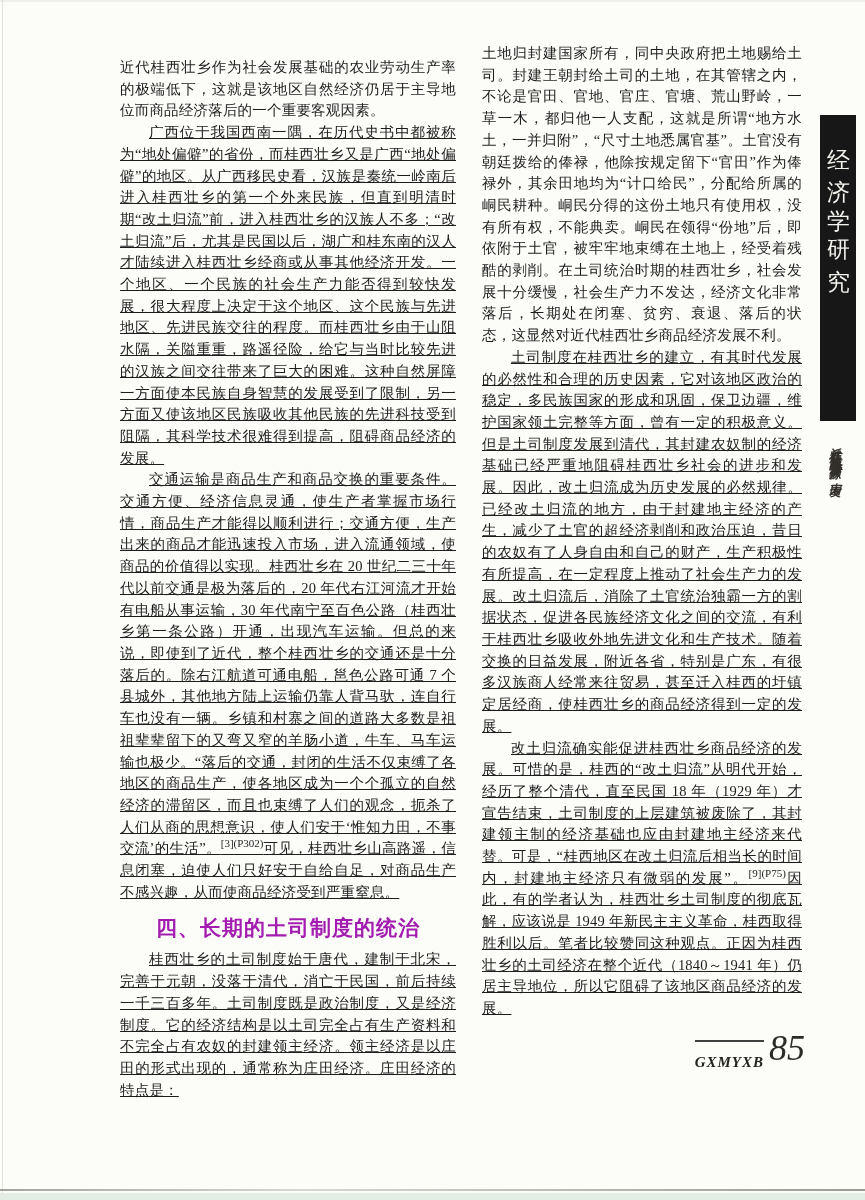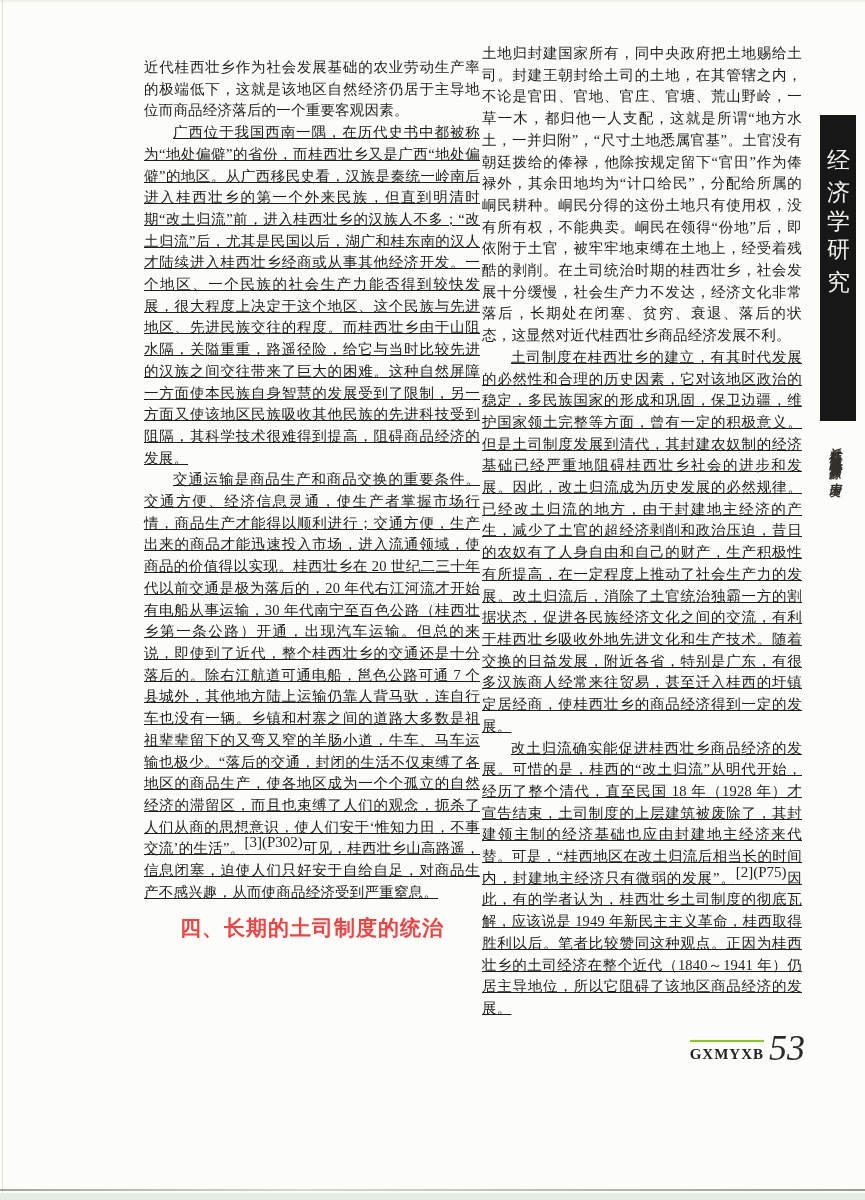--- a/index.html
+++ b/index.html
@@ -10,31 +10,31 @@
   }
   .page{position:absolute;inset:0;}
   
   .edge-left{position:absolute;left:2px;top:0;width:1px;height:100%;background:#dadad2;opacity:.8;}
   .edge-bottom-line{position:absolute;left:0;bottom:9px;width:100%;height:2px;
     background:linear-gradient(to right,#85897f,#c8ccc2 35%,#9aa094 70%,#767b70);opacity:.75;}
   .edge-bottom-tint{position:absolute;left:0;bottom:0;width:100%;height:7px;background:#e4ede3;}
   .edge-top{position:absolute;left:0;top:0;width:100%;height:2px;background:#eef1ea;}
 
   .column{position:absolute;}
-  .col-left{left:144px;top:57px;width:336px;}
+  .col-left{left:120px;top:57px;width:336px;}
   .col-right{left:482px;top:43px;width:320px;}
 
   .para{
     font-size:14.5px;line-height:21.7px;color:#1d1d1d;
     text-align:justify;letter-spacing:0.2px;
   }
   .para.indent{text-indent:2em;text-decoration:underline;}
-  .para sup{font-size:15px;line-height:0;letter-spacing:0;}
+  .para sup{font-size:11px;line-height:0;letter-spacing:0;}
   .heading{
-    font-size:21px;font-weight:700;color:#ef4444;
+    font-size:21px;font-weight:700;color:#a21caf;
     text-align:center;margin:11px 0 7px 0;letter-spacing:1px;
   }
 
   
   .category-box{
     position:absolute;left:820px;top:115px;width:36px;height:306px;
     background:#171717;color:#f2f2ec;
     writing-mode:vertical-rl;text-orientation:upright;
     font-size:23px;line-height:36px;letter-spacing:30px;
     padding-top:16px;box-sizing:border-box;text-align:start;
@@ -45,54 +45,55 @@
     font-size:11.5px;letter-spacing:1.6px;color:#33302c;
     font-style:italic;font-weight:600;line-height:30px;
   }
 
   
   .footer{
     position:absolute;top:1030px;right:60px;
     display:flex;align-items:flex-start;gap:5px;
   }
   .journal-code{
-    font-weight:700;font-size:15px;letter-spacing:1px;
-    color:#23231f;border-top:2px solid #84cc16;padding-top:4px;margin-top:10px;
+    font-style:italic;font-weight:700;font-size:15px;letter-spacing:1px;
+    color:#23231f;border-top:2px solid #404040;padding-top:12px;margin-top:10px;
   }
   .page-number{
     font-style:italic;font-size:36px;color:#2b2b27;font-weight:500;line-height:1;
   }
 </style>
 </head>
 <body>
 
 <div class="page">
 
   <div class="edge-top"></div>
   <div class="edge-left"></div>
 
   <div class="column col-left">
       <div class="para"><span>近代桂西壮乡作为社会发展基础的农业劳动生产率的极端低下，这就是该地区自然经济仍居于主导地位而商品经济落后的一个重要客观因素。</span></div>
       <div class="para indent"><span>广西位于我国西南一隅，在历代史书中都被称为“地处偏僻”的省份，而桂西壮乡又是广西“地处偏僻”的地区。从广西移民史看，汉族是秦统一岭南后进入桂西壮乡的第一个外来民族，但直到明清时期“改土归流”前，进入桂西壮乡的汉族人不多；“改土归流”后，尤其是民国以后，湖广和桂东南的汉人才陆续进入桂西壮乡经商或从事其他经济开发。一个地区、一个民族的社会生产力能否得到较快发展，很大程度上决定于这个地区、这个民族与先进地区、先进民族交往的程度。而桂西壮乡由于山阻水隔，关隘重重，路遥径险，给它与当时比较先进的汉族之间交往带来了巨大的困难。这种自然屏障一方面使本民族自身智慧的发展受到了限制，另一方面又使该地区民族吸收其他民族的先进科技受到阻隔，其科学技术很难得到提高，阻碍商品经济的发展。</span></div>
       <div class="para indent"><span>交通运输是商品生产和商品交换的重要条件。交通方便、经济信息灵通，使生产者掌握市场行情，商品生产才能得以顺利进行；交通方便，生产出来的商品才能迅速投入市场，进入流通领域，使商品的价值得以实现。桂西壮乡在 20 世纪二三十年代以前交通是极为落后的，20 年代右江河流才开始有电船从事运输，30 年代南宁至百色公路（桂西壮乡第一条公路）开通，出现汽车运输。但总的来说，即使到了近代，整个桂西壮乡的交通还是十分落后的。除右江航道可通电船，邕色公路可通 7 个县城外，其他地方陆上运输仍靠人背马驮，连自行车也没有一辆。乡镇和村寨之间的道路大多数是祖祖辈辈留下的又弯又窄的羊肠小道，牛车、马车运输也极少。“落后的交通，封闭的生活不仅束缚了各地区的商品生产，使各地区成为一个个孤立的自然经济的滞留区，而且也束缚了人们的观念，扼杀了人们从商的思想意识，使人们安于‘惟知力田，不事交流’的生活”。</span><sup>[3](P302)</sup><span>可见，桂西壮乡山高路遥，信息闭塞，迫使人们只好安于自给自足，对商品生产不感兴趣，从而使商品经济受到严重窒息。</span></div>
       <div class="heading"><span>四、长期的土司制度的统治</span></div>
+      <div class="para indent"><span>桂西壮乡的土司制度始于唐代，建制于北宋，完善于元朝，没落于清代，消亡于民国，前后持续一千三百多年。土司制度既是政治制度，又是经济制度。它的经济结构是以土司完全占有生产资料和不完全占有农奴的封建领主经济。领主经济是以庄田的形式出现的，通常称为庄田经济。庄田经济的特点是：</span></div>
     </div>
   <div class="column col-right">
       <div class="para"><span>土地归封建国家所有，同中央政府把土地赐给土司。封建王朝封给土司的土地，在其管辖之内，不论是官田、官地、官庄、官塘、荒山野岭，一草一木，都归他一人支配，这就是所谓“地方水土，一并归附”，“尺寸土地悉属官基”。土官没有朝廷拨给的俸禄，他除按规定留下“官田”作为俸禄外，其余田地均为“计口给民”，分配给所属的峒民耕种。峒民分得的这份土地只有使用权，没有所有权，不能典卖。峒民在领得“份地”后，即依附于土官，被牢牢地束缚在土地上，经受着残酷的剥削。在土司统治时期的桂西壮乡，社会发展十分缓慢，社会生产力不发达，经济文化非常落后，长期处在闭塞、贫穷、衰退、落后的状态，这显然对近代桂西壮乡商品经济发展不利。</span></div>
       <div class="para indent"><span>土司制度在桂西壮乡的建立，有其时代发展的必然性和合理的历史因素，它对该地区政治的稳定，多民族国家的形成和巩固，保卫边疆，维护国家领土完整等方面，曾有一定的积极意义。但是土司制度发展到清代，其封建农奴制的经济基础已经严重地阻碍桂西壮乡社会的进步和发展。因此，改土归流成为历史发展的必然规律。已经改土归流的地方，由于封建地主经济的产生，减少了土官的超经济剥削和政治压迫，昔日的农奴有了人身自由和自己的财产，生产积极性有所提高，在一定程度上推动了社会生产力的发展。改土归流后，消除了土官统治独霸一方的割据状态，促进各民族经济文化之间的交流，有利于桂西壮乡吸收外地先进文化和生产技术。随着交换的日益发展，附近各省，特别是广东，有很多汉族商人经常来往贸易，甚至迁入桂西的圩镇定居经商，使桂西壮乡的商品经济得到一定的发展。</span></div>
-      <div class="para indent"><span>改土归流确实能促进桂西壮乡商品经济的发展。可惜的是，桂西的“改土归流”从明代开始，经历了整个清代，直至民国 18 年（1928 年）才宣告结束，土司制度的上层建筑被废除了，其封建领主制的经济基础也应由封建地主经济来代替。可是，“桂西地区在改土归流后相当长的时间内，封建地主经济只有微弱的发展”。</span><sup>[2](P75)</sup><span>因此，有的学者认为，桂西壮乡土司制度的彻底瓦解，应该说是 1949 年新民主主义革命，桂西取得胜利以后。笔者比较赞同这种观点。正因为桂西壮乡的土司经济在整个近代（1840～1941 年）仍居主导地位，所以它阻碍了该地区商品经济的发展。</span></div>
+      <div class="para indent"><span>改土归流确实能促进桂西壮乡商品经济的发展。可惜的是，桂西的“改土归流”从明代开始，经历了整个清代，直至民国 18 年（1929 年）才宣告结束，土司制度的上层建筑被废除了，其封建领主制的经济基础也应由封建地主经济来代替。可是，“桂西地区在改土归流后相当长的时间内，封建地主经济只有微弱的发展”。</span><sup>[9](P75)</sup><span>因此，有的学者认为，桂西壮乡土司制度的彻底瓦解，应该说是 1949 年新民主主义革命，桂西取得胜利以后。笔者比较赞同这种观点。正因为桂西壮乡的土司经济在整个近代（1840～1941 年）仍居主导地位，所以它阻碍了该地区商品经济的发展。</span></div>
     </div>
 
   <div class="category-box">
     <span>经济学研究</span>
   </div>
 
   <div class="article-byline">近代桂西壮乡商品经济落后探源／韦国友</div>
 
   <div class="footer">
     <span class="journal-code">GXMYXB</span>
-    <span class="page-number">53</span>
+    <span class="page-number">85</span>
   </div>
 
   <div class="edge-bottom-line"></div>
   <div class="edge-bottom-tint"></div>
 
 </div>
 
 </body></html>

